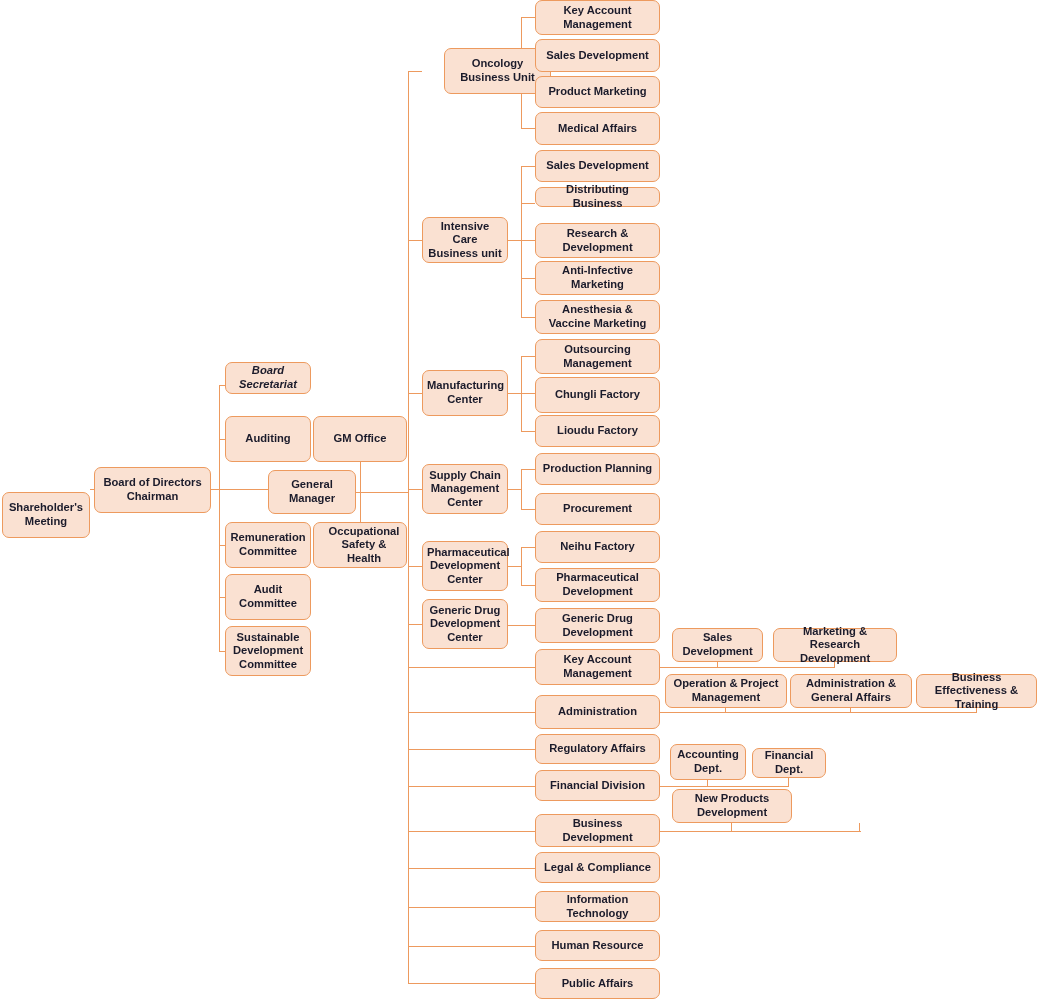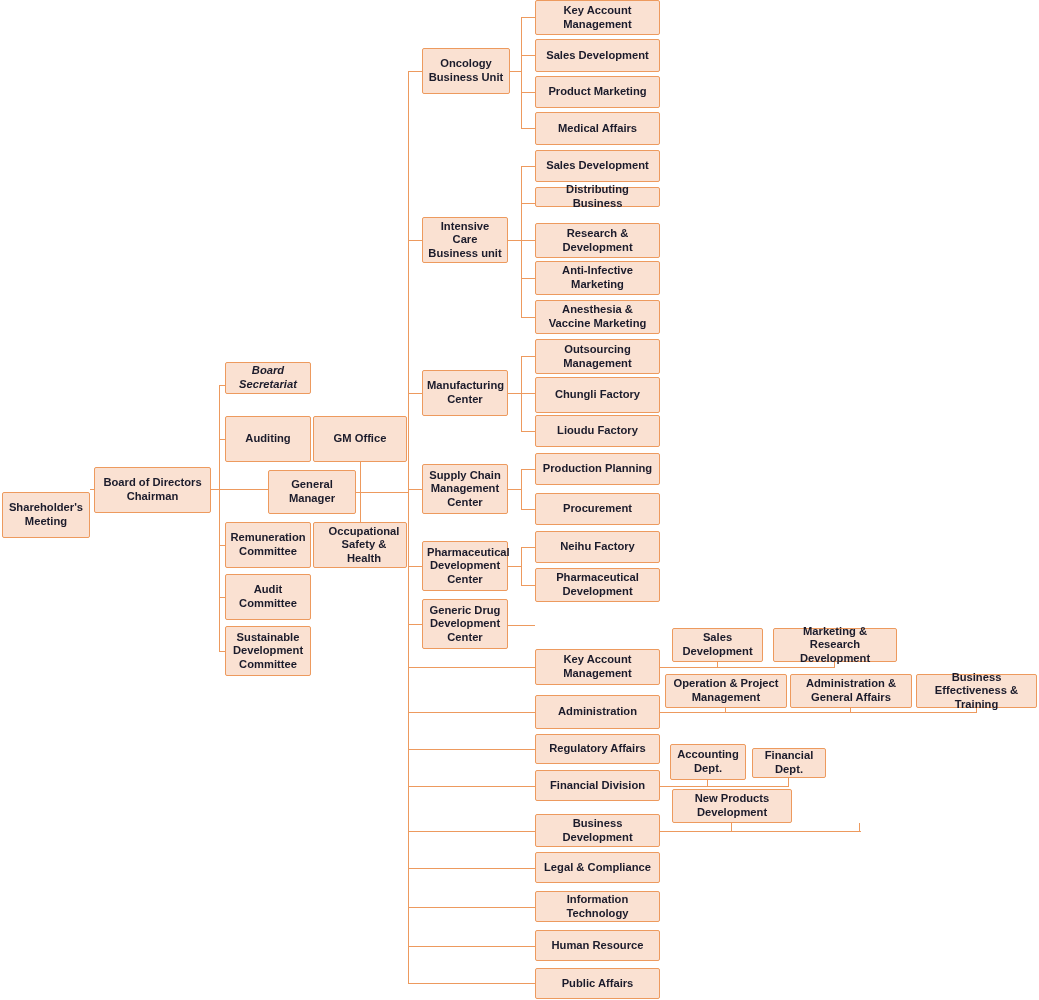--- a/index.html
+++ b/index.html
@@ -16,21 +16,21 @@
     width: 1039px;
     height: 1000px;
     background: #ffffff;
     overflow: hidden;
   }
   .node {
     position: absolute;
     box-sizing: border-box;
     background: #fae1d2;
     border: 1.4px solid #ed9a5e;
-    border-radius: 2px;
+    border-radius: 7px;
     color: #1b1b2b;
     font-size: 11.2px;
     font-weight: bold;
     line-height: 1.22;
     text-align: center;
     display: flex;
     align-items: center;
     justify-content: center;
     padding: 2px 4px;
     z-index: 3;
@@ -145,21 +145,21 @@
     </div>
     <div class="node" style="left: 268px; top: 470px; width: 88px; height: 44px;">
       <span>General Manager</span>
     </div>
     <div class="node" style="left: 313px; top: 416px; width: 94px; height: 46px;">
       <span>GM Office</span>
     </div>
     <div class="node" style="left: 313px; top: 522px; width: 94px; height: 46px; padding-left: 12px;">
       <span>Occupational Safety &amp; Health</span>
     </div>
-    <div class="node" style="left: 422px; top: 48px; width: 88px; height: 46px;">
+    <div class="node" style="left: 444px; top: 48px; width: 107px; height: 46px;">
       <span>Oncology Business Unit</span>
     </div>
     <div class="node" style="left: 422px; top: 217px; width: 86px; height: 46px;">
       <span>Intensive Care Business unit</span>
     </div>
     <div class="node" style="left: 422px; top: 370px; width: 86px; height: 46px;">
       <span>Manufacturing Center</span>
     </div>
     <div class="node" style="left: 422px; top: 464px; width: 86px; height: 50px;">
       <span>Supply Chain Management Center</span>
@@ -210,20 +210,23 @@
       <span>Production Planning</span>
     </div>
     <div class="node" style="left: 535px; top: 493px; width: 125px; height: 32px;">
       <span>Procurement</span>
     </div>
     <div class="node" style="left: 535px; top: 531px; width: 125px; height: 32px;">
       <span>Neihu Factory</span>
     </div>
     <div class="node" style="left: 535px; top: 568px; width: 125px; height: 34px;">
       <span>Pharmaceutical Development</span>
+    </div>
+    <div class="node" style="left: 535px; top: 608px; width: 125px; height: 35px;">
+      <span>Generic Drug Development</span>
     </div>
     <div class="node" style="left: 535px; top: 649px; width: 125px; height: 36px;">
       <span>Key Account Management</span>
     </div>
     <div class="node" style="left: 535px; top: 695px; width: 125px; height: 34px;">
       <span>Administration</span>
     </div>
     <div class="node" style="left: 535px; top: 734px; width: 125px; height: 30px;">
       <span>Regulatory Affairs</span>
     </div>

